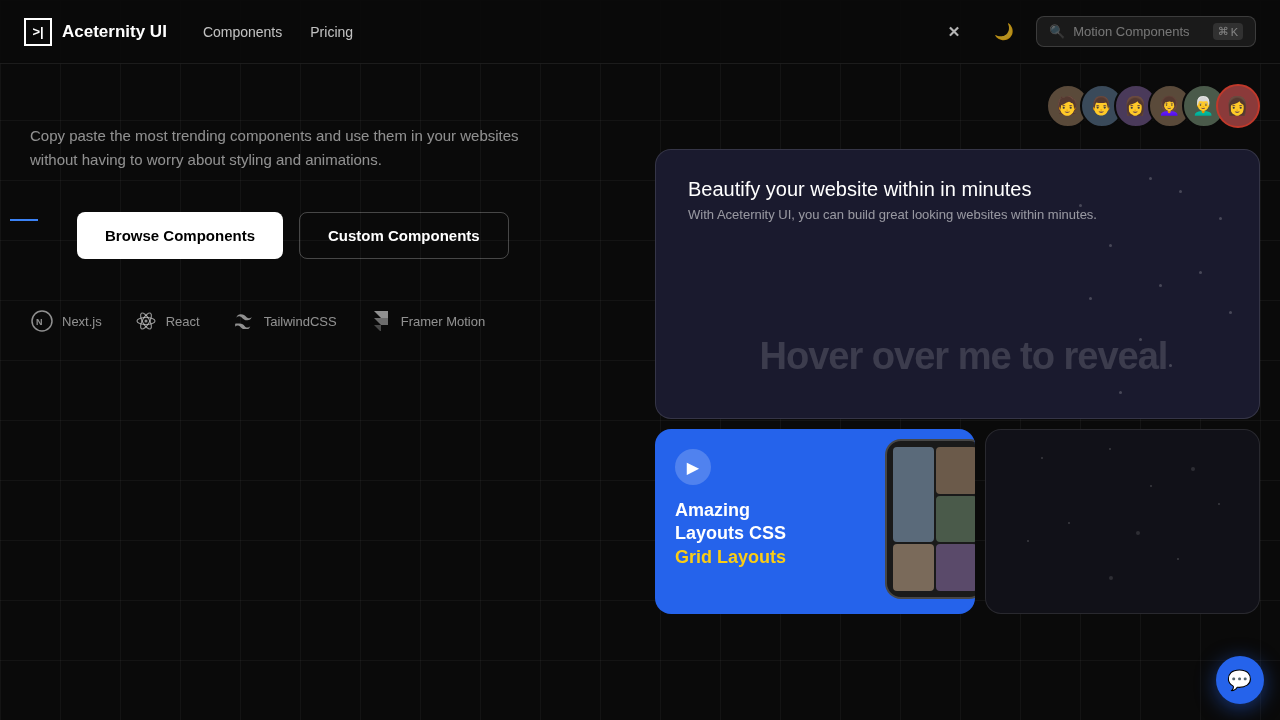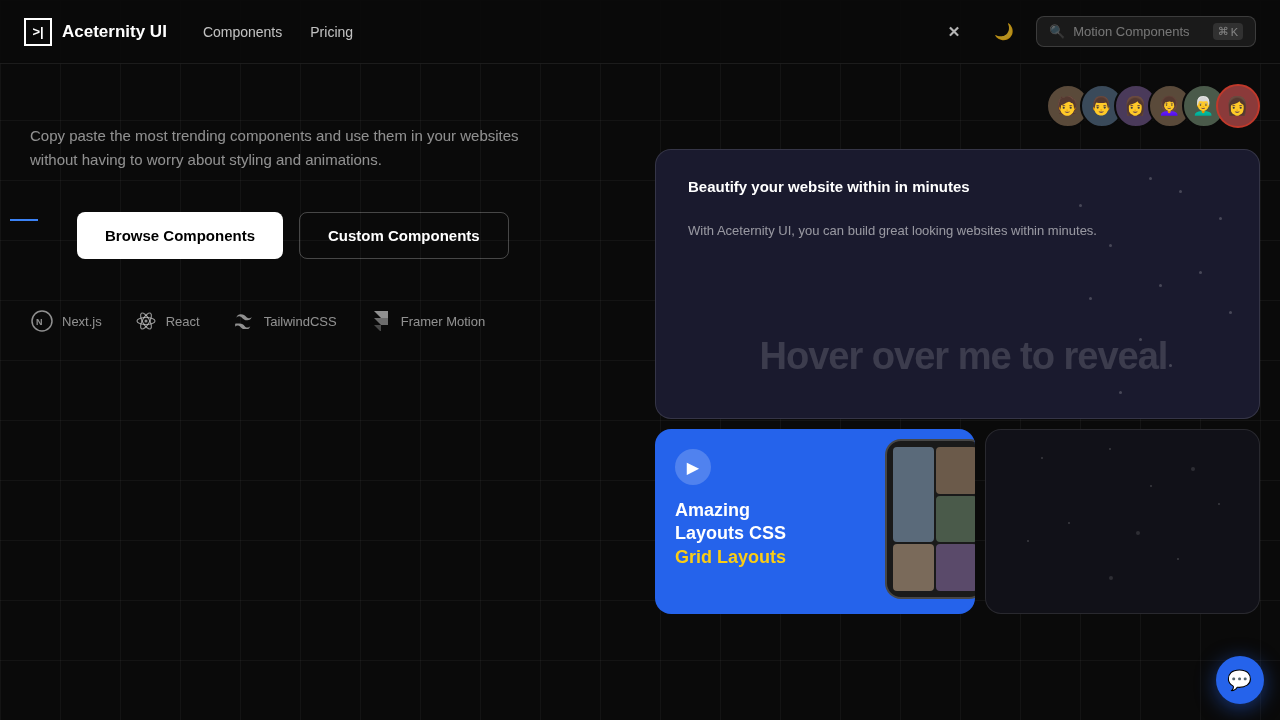--- a/index.html
+++ b/index.html
@@ -257,24 +257,24 @@
       background: #1a1a2e;
       border: 1px solid rgba(255,255,255,0.12);
       border-radius: 16px;
       padding: 28px 32px;
       margin-top: 65px;
       position: relative;
       overflow: hidden;
       min-height: 270px;
     }
     .card-top-title {
-      font-size: 15px;
-      font-weight: 700;
-      color: #fff;
-      margin-bottom: 26px;
+      font-size: 20px;
+      font-weight: 400;
+      color: #fff;
+      margin-bottom: 4px;
     }
     .card-top-desc {
       font-size: 13px;
       color: rgba(255,255,255,0.55);
       line-height: 1.5;
     }
     .hover-reveal-text {
       position: absolute;
       bottom: 40px;
       left: 12px;

